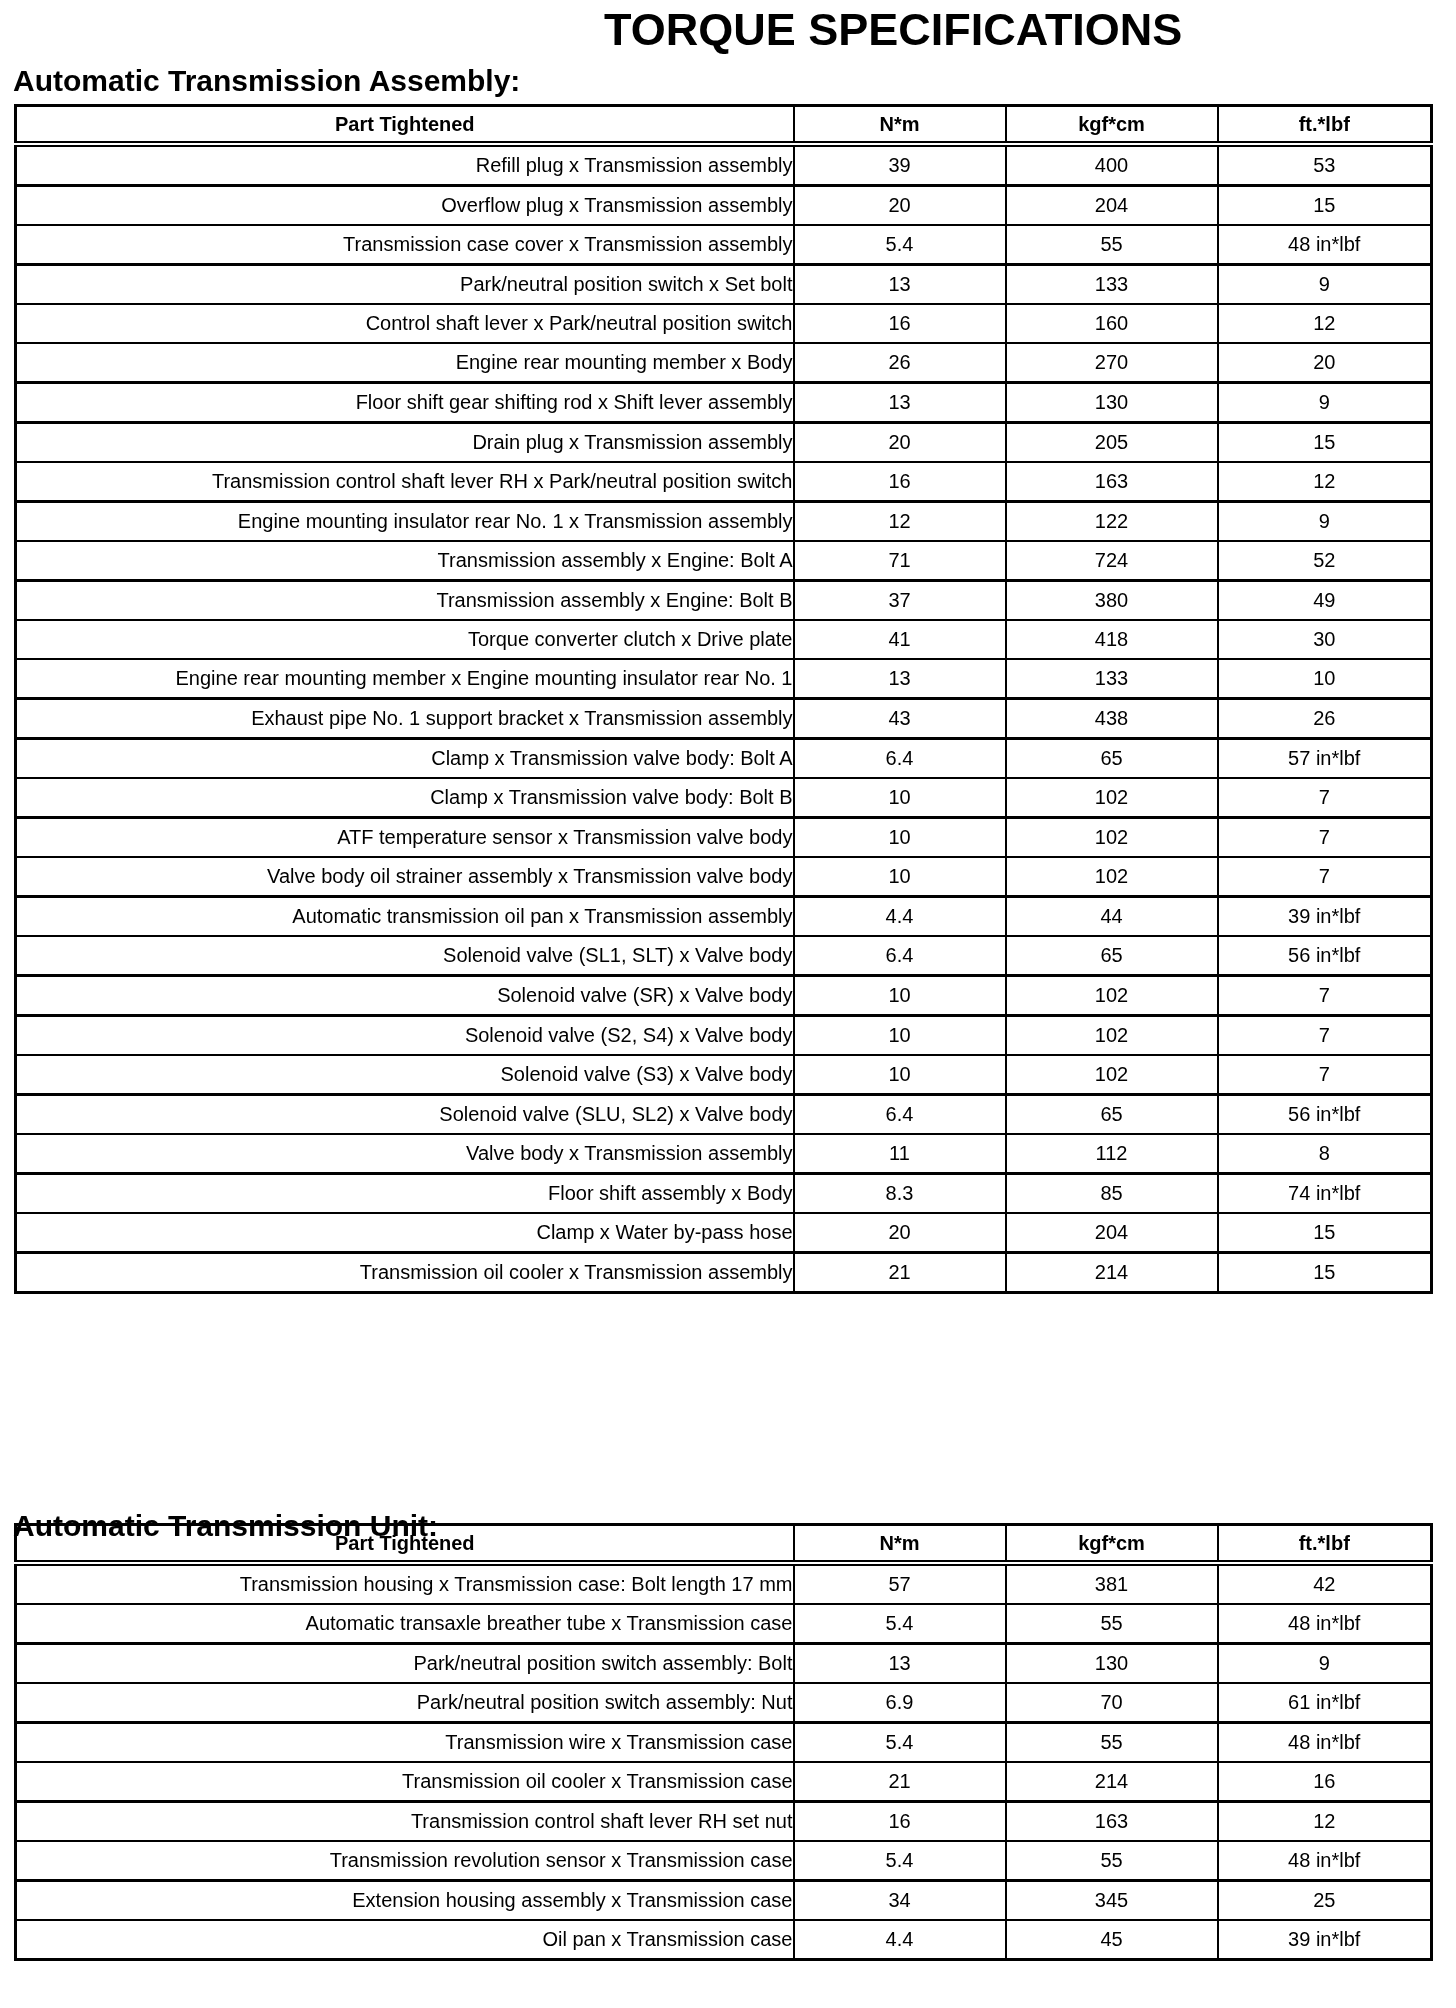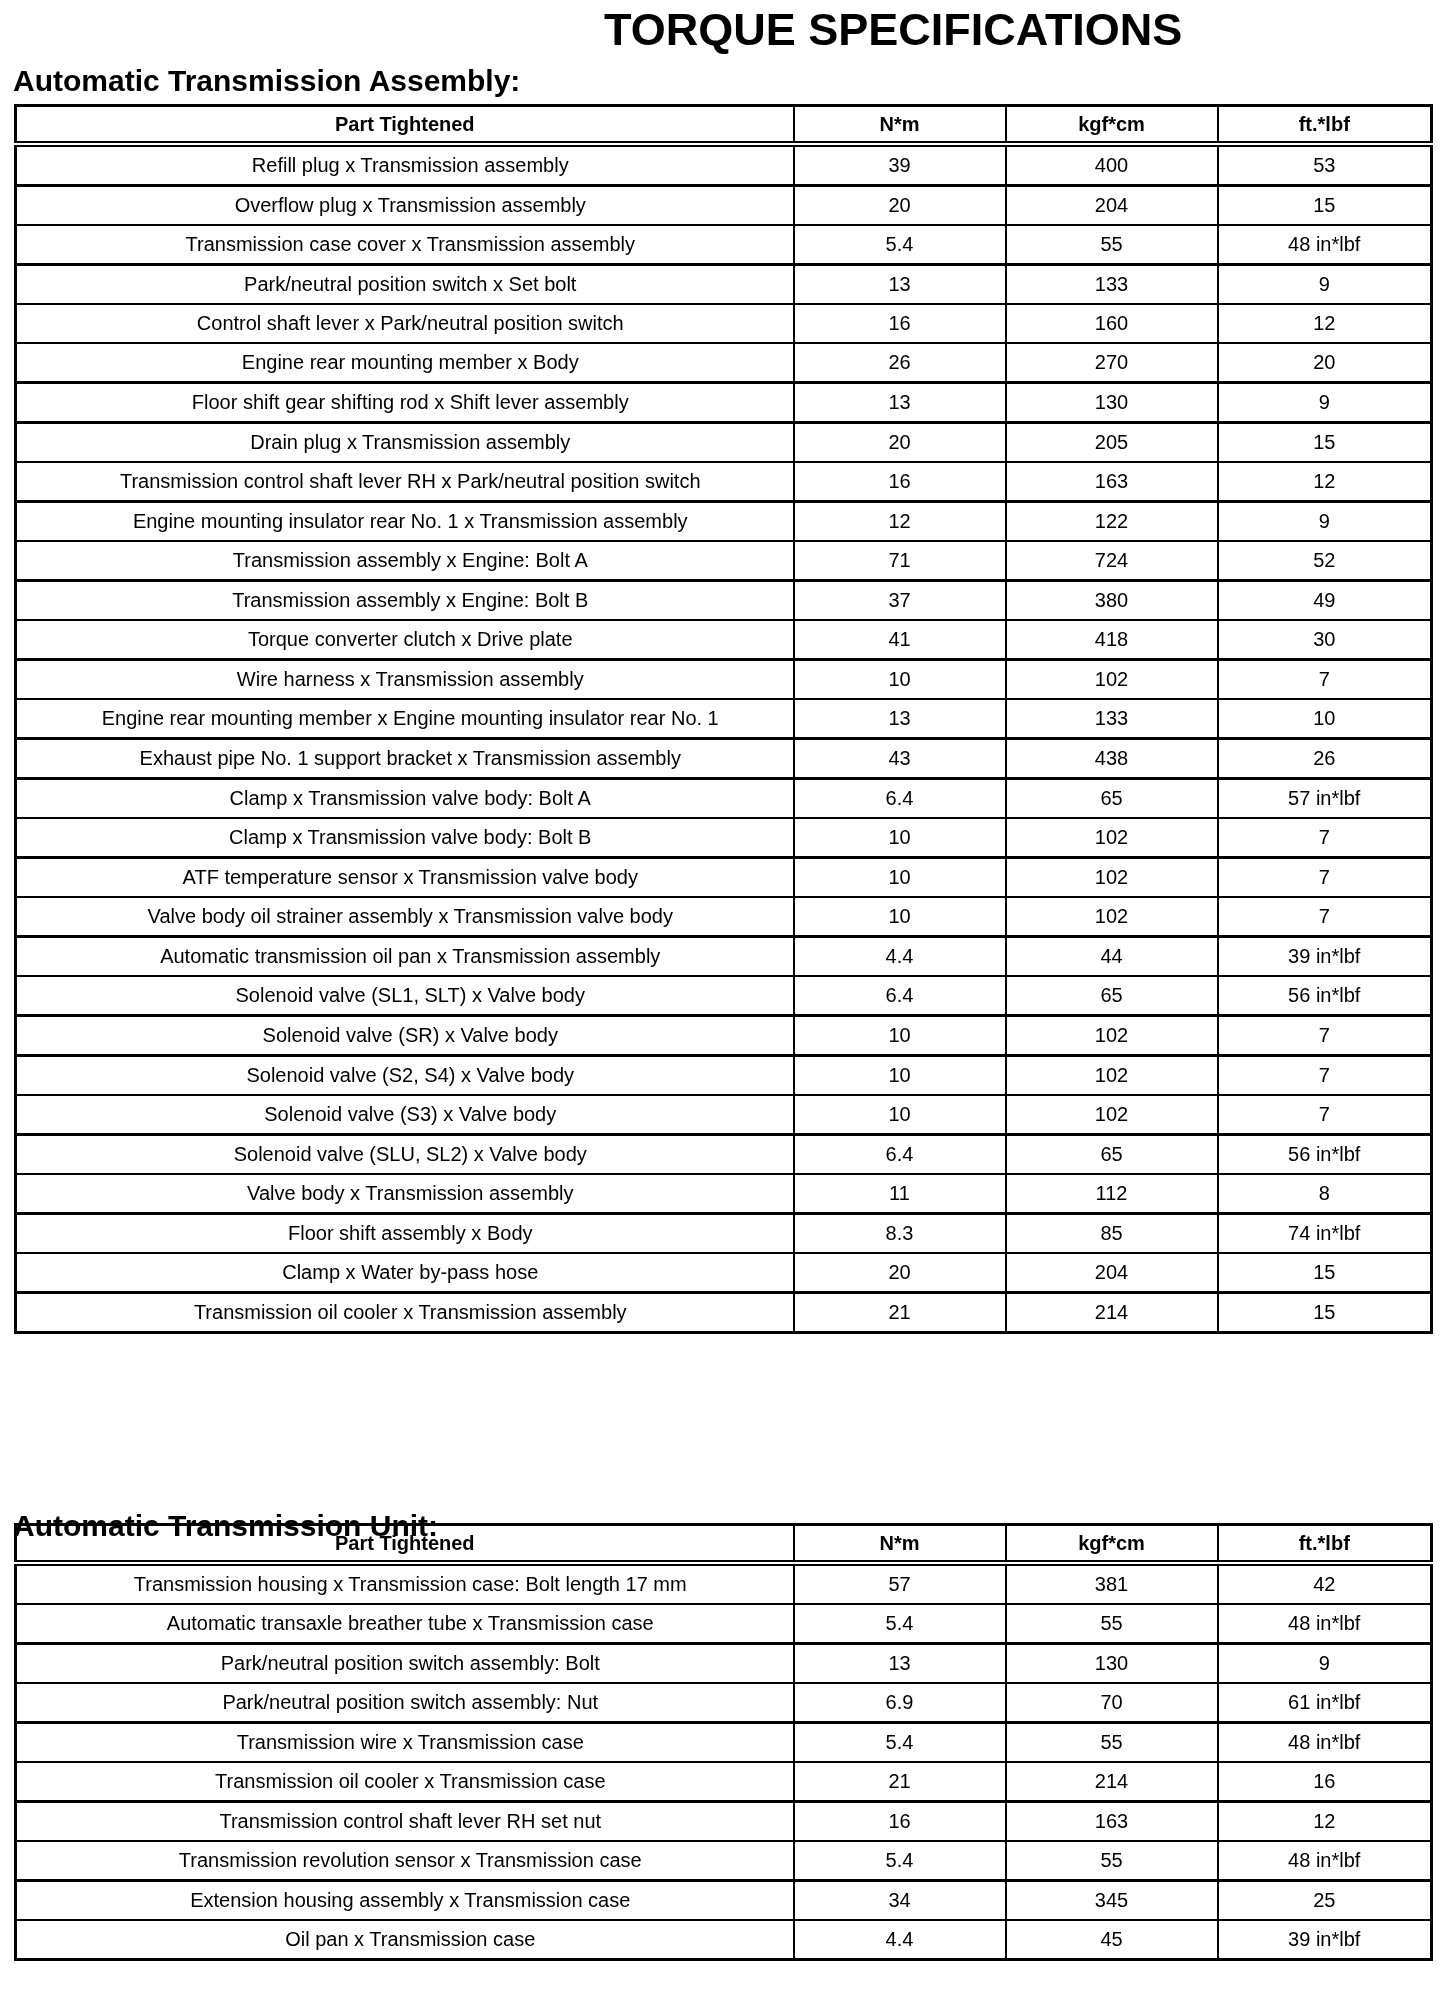--- a/index.html
+++ b/index.html
@@ -67,21 +67,21 @@
     height: 37px;
     font-size: 20px;
     padding: 0;
     border: 2px solid #000;
     vertical-align: middle;
     white-space: nowrap;
     overflow: hidden;
   }
   .spec-table tr.thick td { border-top-width: 3px; }
   .spec-table td.part {
-    text-align: center;
+    text-align: right;
     padding-left: 11px;
   }
   .spec-table td.num {
     text-align: center;
   }
 </style>
 </head>
 <body>
 
 <div class="page-title">TORQUE SPECIFICATIONS</div>
@@ -175,26 +175,20 @@
         <td class="num">37</td>
         <td class="num">380</td>
         <td class="num">49</td>
       </tr>
       <tr>
         <td class="part">Torque converter clutch x Drive plate</td>
         <td class="num">41</td>
         <td class="num">418</td>
         <td class="num">30</td>
       </tr>
-      <tr class="thick">
-        <td class="part">Wire harness x Transmission assembly</td>
-        <td class="num">10</td>
-        <td class="num">102</td>
-        <td class="num">7</td>
-      </tr>
       <tr>
         <td class="part">Engine rear mounting member x Engine mounting insulator rear No. 1</td>
         <td class="num">13</td>
         <td class="num">133</td>
         <td class="num">10</td>
       </tr>
       <tr class="thick">
         <td class="part">Exhaust pipe No. 1 support bracket x Transmission assembly</td>
         <td class="num">43</td>
         <td class="num">438</td>

